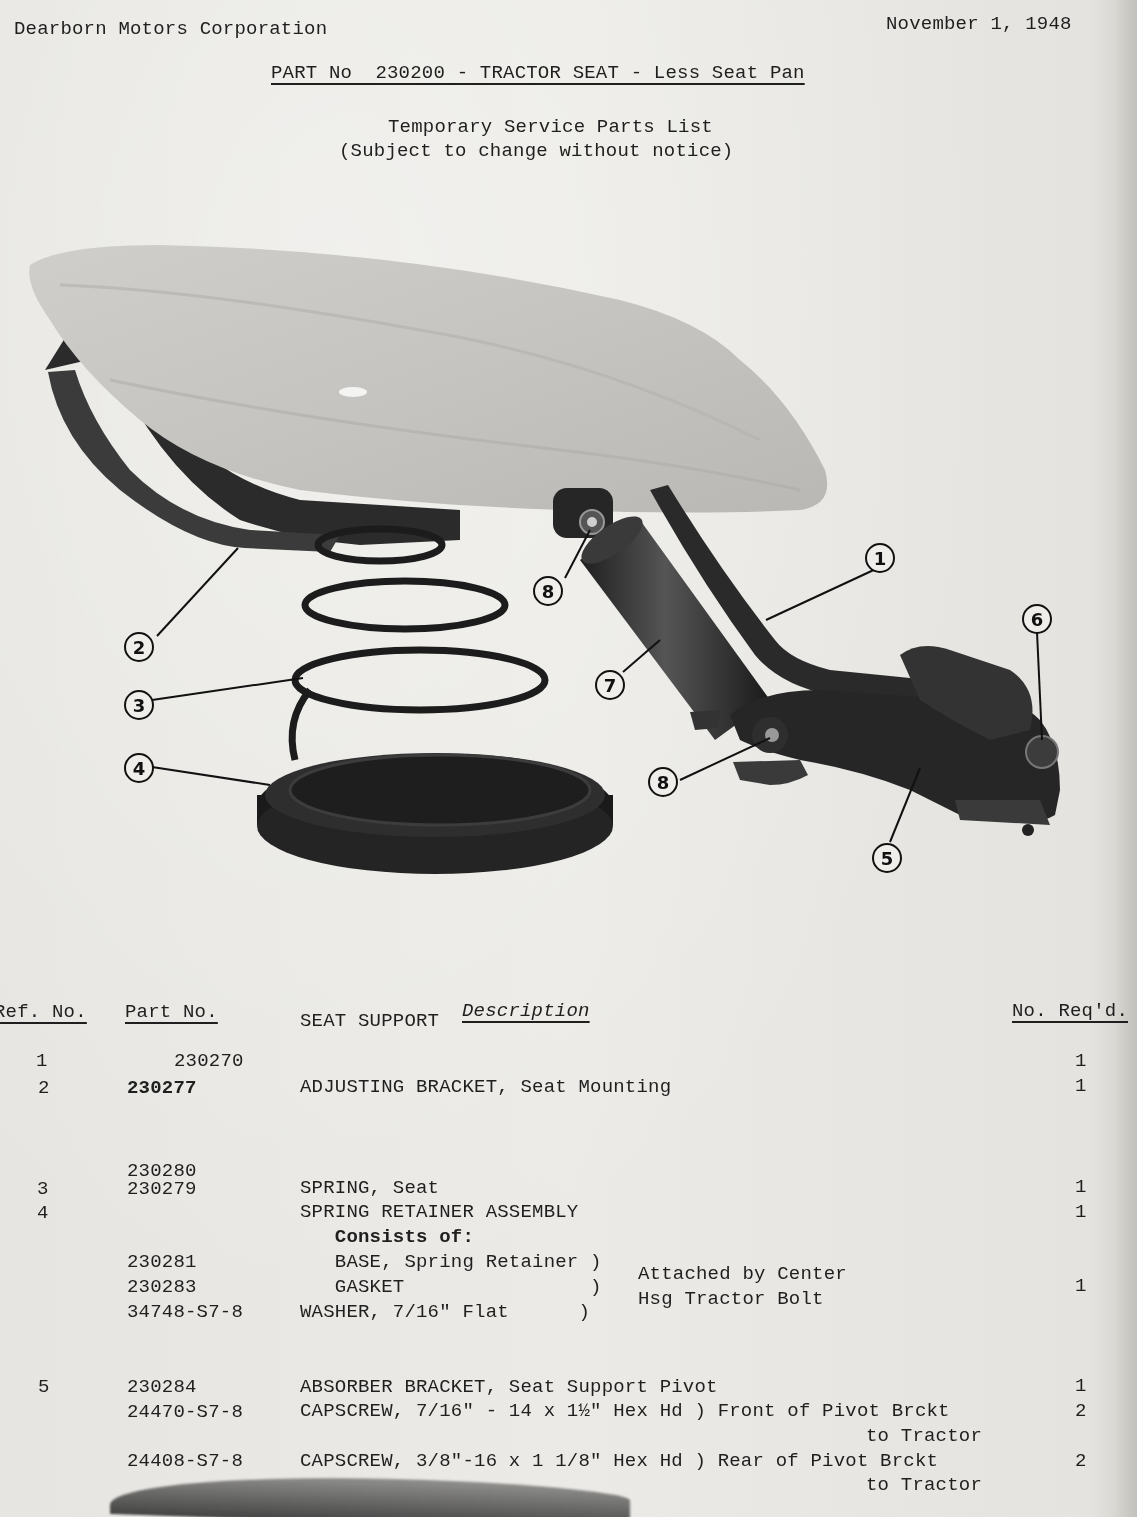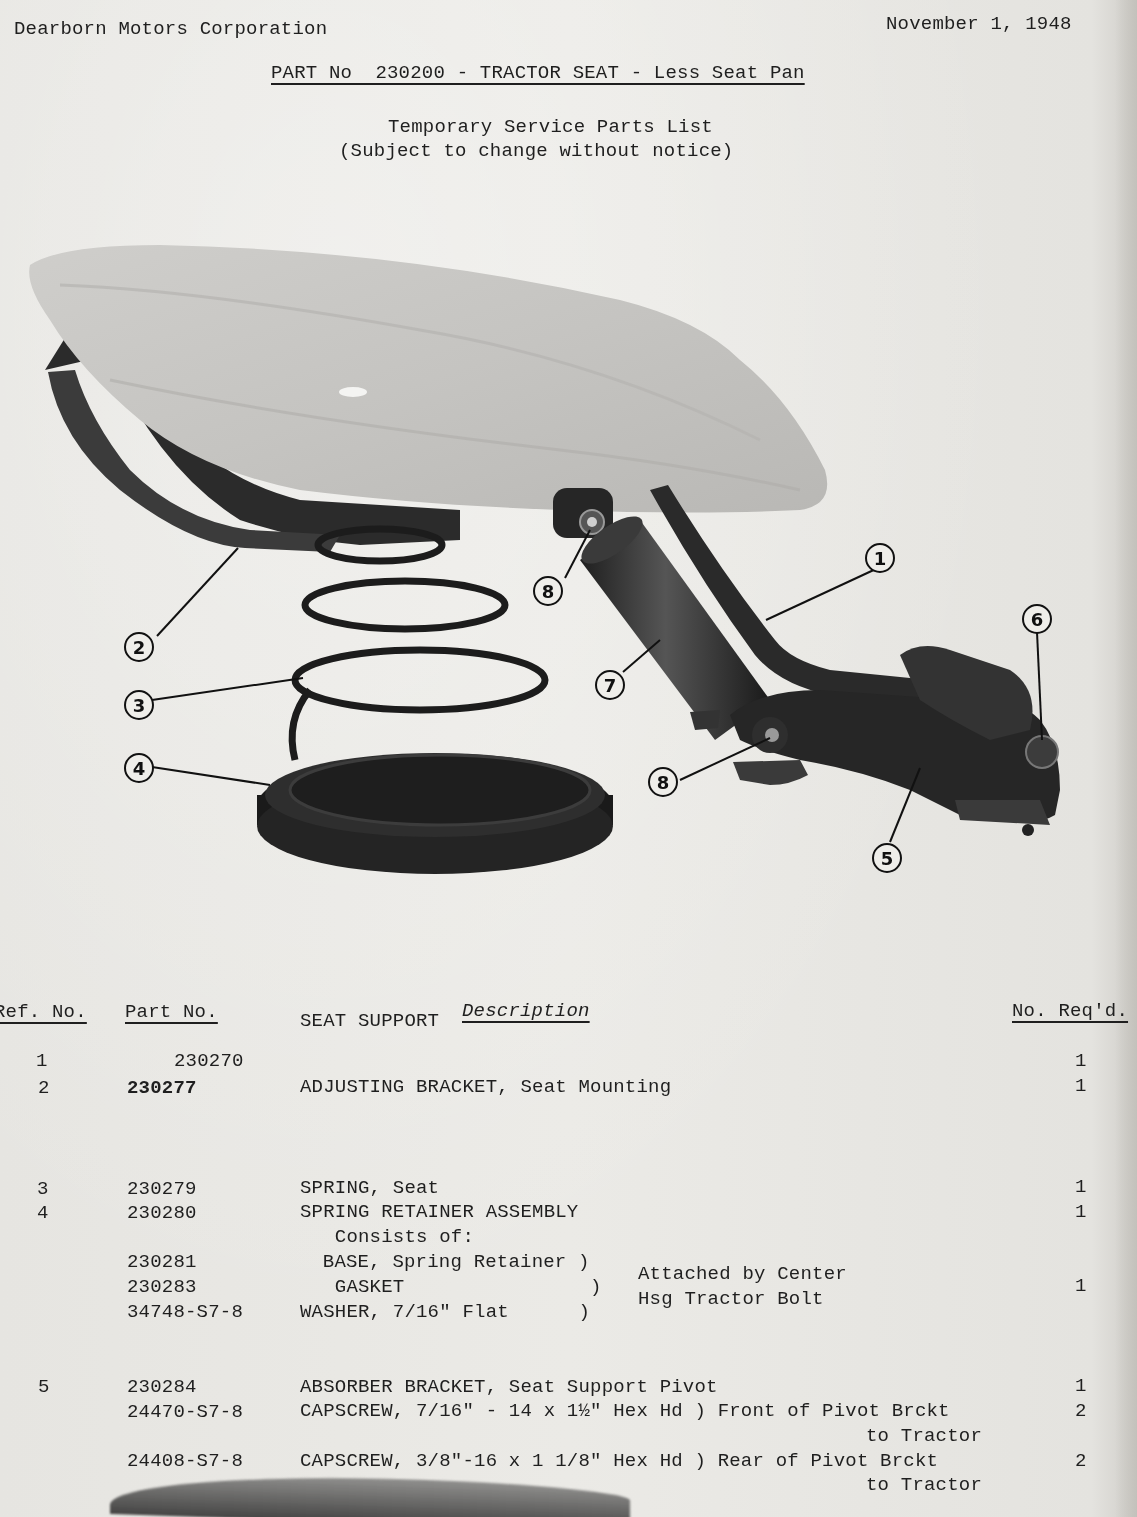--- a/index.html
+++ b/index.html
@@ -163,30 +163,30 @@
 
 <div>
   <div class="t" style="left:37px; top:1178px;">3</div>
   <div class="t" style="left:127px; top:1178px;">230279</div>
   <div class="t" style="left:300px; top:1177px;text-align:center;">SPRING, Seat</div>
   <div class="t" style="left:1075px; top:1176px;">1</div>
 </div>
 
 <div>
   <div class="t" style="left:37px; top:1202px;">4</div>
-  <div class="t" style="left:127px; top:1202px;">230280</div>
+  <div class="t" style="left:127px; top:1160px;">230280</div>
   <div class="t" style="left:300px; top:1201px;">SPRING RETAINER ASSEMBLY</div>
   <div class="t" style="left:1075px; top:1201px;">1</div>
 </div>
 
-<div class="t" style="left:300px; top:1226px;">   Consists of:</div>
+<div class="t" style="left:300px; top:1226px;font-weight:bold;">   Consists of:</div>
 
 <div>
   <div class="t" style="left:127px; top:1251px;">230281</div>
-  <div class="t" style="left:288px; top:1251px;text-align:center;">   BASE, Spring Retainer )</div>
+  <div class="t" style="left:300px; top:1251px;text-align:center;">   BASE, Spring Retainer )</div>
 </div>
 <div>
   <div class="t" style="left:127px; top:1276px;">230283</div>
   <div class="t" style="left:300px; top:1276px;">   GASKET                )</div>
 </div>
 <div>
   <div class="t" style="left:127px; top:1301px;">34748-S7-8</div>
   <div class="t" style="left:300px; top:1301px;">WASHER, 7/16" Flat      )</div>
 </div>
 <div class="t" style="left:638px; top:1263px;">Attached by Center</div>

